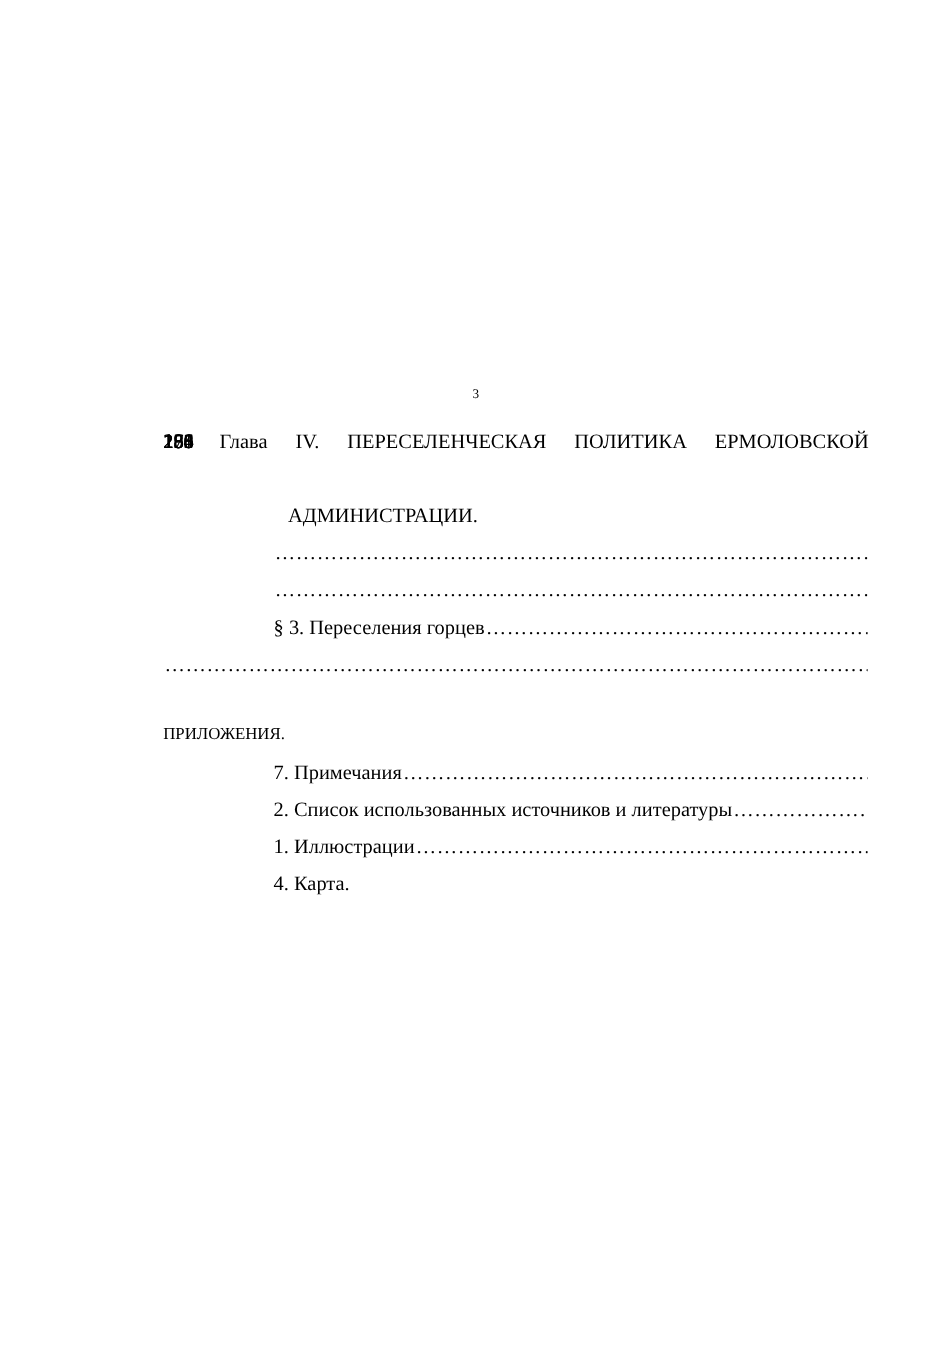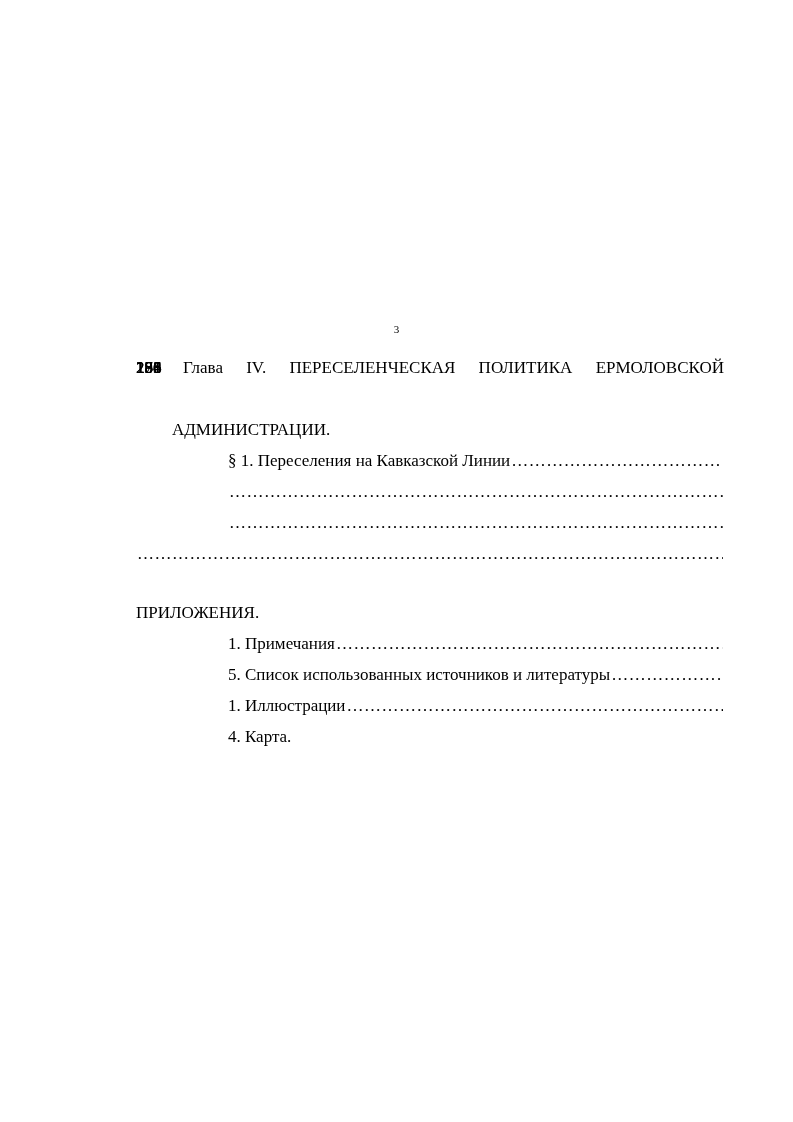--- a/index.html
+++ b/index.html
@@ -50,21 +50,21 @@
     text-align: justify;
   }
   .chapter-line .filler {
     display: inline-block;
     width: 100%;
     height: 0;
   }
   .chapter-title-2 {
     font-size: 17px;
     line-height: 31px;
-    margin-left: 36px;
+    margin-left: 104px;
   }
 
   .entry {
     font-size: 17px;
     line-height: 31px;
     display: flex;
     align-items: baseline;
     white-space: nowrap;
   }
   .entry.indent {
@@ -86,21 +86,21 @@
   }
   .entry .page {
     flex: 0 0 auto;
   }
   .entry.nodots .dots {
     visibility: hidden;
   }
   .gap-block { height: 28px; }
 
   .section-head {
-    font-size: 17px;
+    font-size: 14px;
     line-height: 31px;
   }
 </style>
 </head>
 <body>
 
 <div class="page">
 
   <div class="page-number">3</div>
 
@@ -113,52 +113,52 @@
         <span>ПЕРЕСЕЛЕНЧЕСКАЯ</span>
         <span>ПОЛИТИКА</span>
         <span>ЕРМОЛОВСКОЙ</span>
         <span class="filler"></span>
       </span>
     </div>
 
     <div class="chapter-title-2">АДМИНИСТРАЦИИ.</div>
 
     <div class="entry indent">
-      <span class="label">§ 1. Переселения на Кавказской Линии</span>
       <span class="dots">…………………………………………………………………………………………………………………………</span>
       <span class="page">163</span>
     </div>
 
     <div class="entry indent">
       <span class="dots">…………………………………………………………………………………………………………………………</span>
       <span class="page">171</span>
     </div>
 
     <div class="entry indent">
+      <span class="label">§ 3. Переселения горцев</span>
       <span class="dots">…………………………………………………………………………………………………………………………</span>
       <span class="page">180</span>
     </div>
 
     <div class="entry flush">
       <span class="dots">…………………………………………………………………………………………………………………………</span>
       <span class="page">188</span>
     </div>
 
     <div class="gap-block"></div>
 
     <div class="section-head">ПРИЛОЖЕНИЯ.</div>
 
     <div class="entry indent">
-      <span class="label">1. Примечания</span>
+      <span class="label">7. Примечания</span>
       <span class="dots">…………………………………………………………………………………………………………………………</span>
       <span class="page">194</span>
     </div>
 
     <div class="entry indent">
-      <span class="label">5. Список использованных источников и литературы</span>
+      <span class="label">2. Список использованных источников и литературы</span>
       <span class="dots">…………………………………………………………………………………………………………………………</span>
       <span class="page">236</span>
     </div>
 
     <div class="entry indent">
       <span class="label">1. Иллюстрации</span>
       <span class="dots">…………………………………………………………………………………………………………………………</span>
       <span class="page">256</span>
     </div>
 

